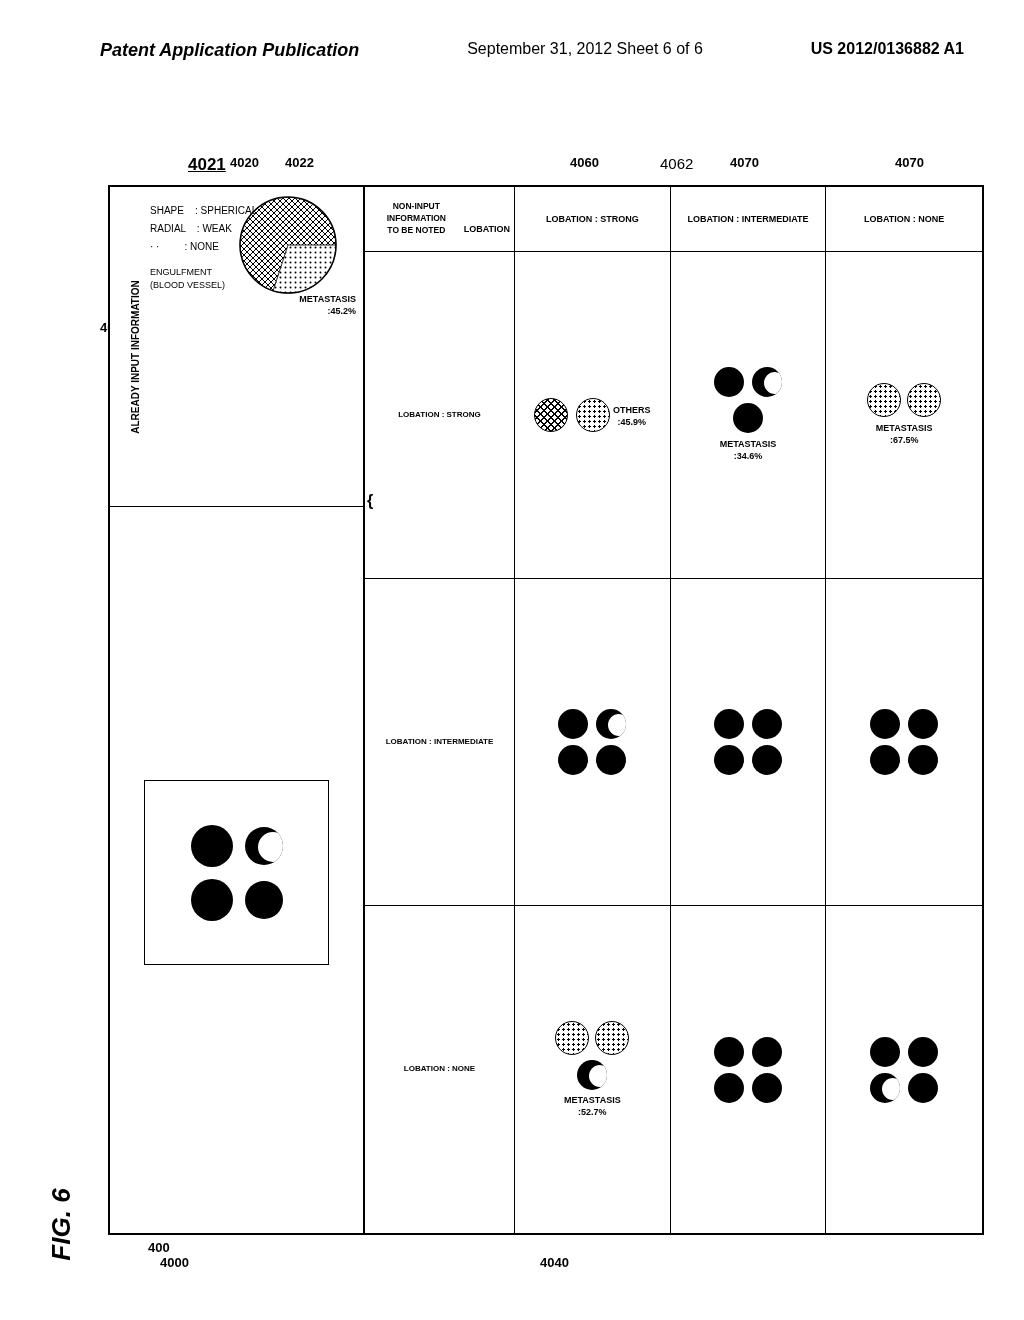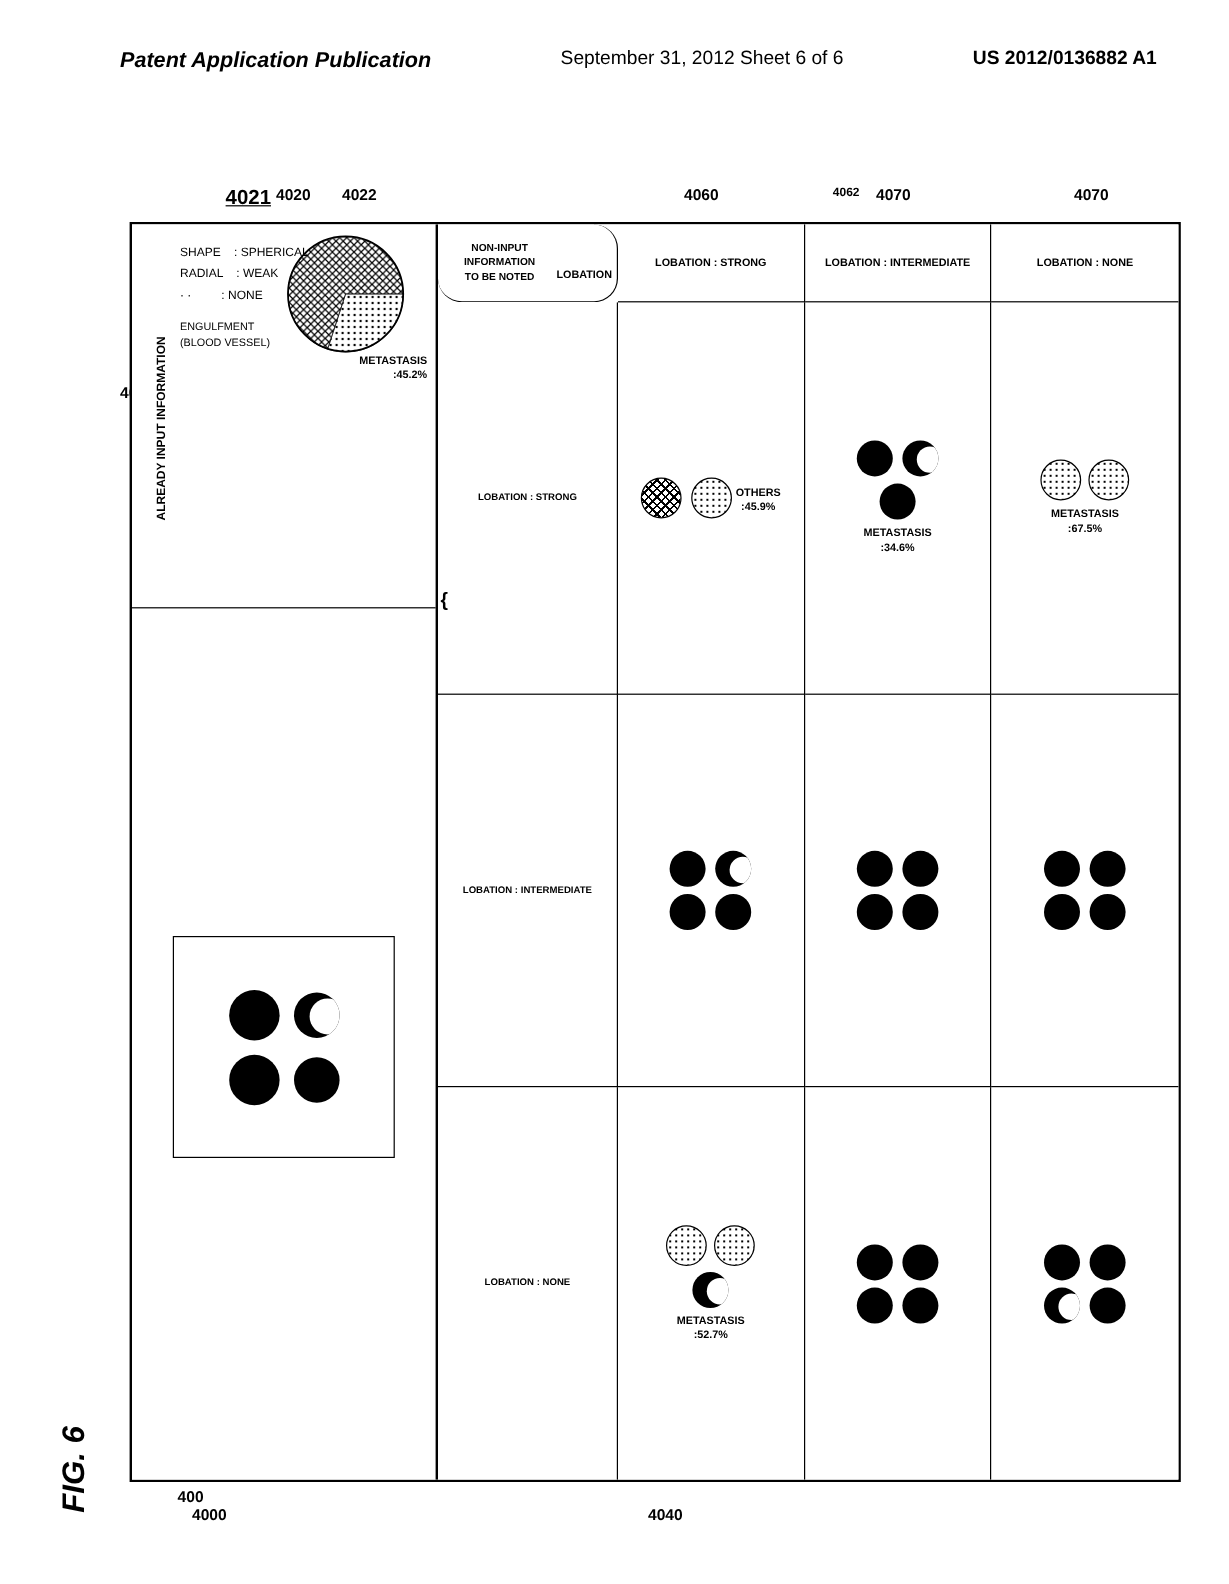--- a/index.html
+++ b/index.html
@@ -54,21 +54,21 @@
     <div class="header-center">September 31, 2012   Sheet 6 of 6</div>
     <div class="header-right">US 2012/0136882 A1</div>
   </div>
 
   <div style="position:absolute; bottom:80px; left:25px; font-size:26px; font-weight:bold; font-style:italic; transform:rotate(-90deg); transform-origin:center center; white-space:nowrap;">FIG. 6</div>
 
   <div style="position:absolute; top:155px; left:188px; font-size:17px; font-weight:bold;text-decoration:underline;">4021</div>
   <div style="position:absolute; top:155px; left:230px; font-size:13px; font-weight:bold;">4020</div>
   <div style="position:absolute; top:155px; left:285px; font-size:13px; font-weight:bold;">4022</div>
   <div style="position:absolute; top:155px; left:570px; font-size:13px; font-weight:bold;">4060</div>
-  <div style="position:absolute; top:155px; left:694px; font-size:10px; font-weight:bold;">4062</div>
+  <div style="position:absolute; top:155px; left:660px; font-size:15px; font-weight:normal;">4062</div>
   <div style="position:absolute; top:155px; left:730px; font-size:13px; font-weight:bold;">4070</div>
   <div style="position:absolute; top:155px; left:895px; font-size:13px; font-weight:bold;">4070</div>
 
   <div style="position:absolute; top:320px; left:100px; font-size:13px; font-weight:bold;">4023</div>
   <div style="position:absolute; top:320px; left:200px; font-size:13px; font-weight:bold;">4010</div>
   <div style="position:absolute; top:270px; left:540px; font-size:13px; font-weight:bold;">4061</div>
   <div style="position:absolute; top:295px; left:575px; font-size:13px; font-weight:bold;">4063</div>
   <div style="position:absolute; top:310px; left:510px; font-size:13px; font-weight:bold;">4030</div>
   <div style="position:absolute; top:570px; left:514px; font-size:13px; font-weight:bold;">6045</div>
 
@@ -133,21 +133,21 @@
           <div style="display:flex; gap:12px; align-items:center;">
             <div style="width:42px; height:42px; background:#000; border-radius:50%;"></div>
             <div style="width:38px; height:38px; background:#000; border-radius:50%;"></div>
           </div>
         </div>
       </div>
     </div>
 
     <div style="position:absolute; left:255px; top:0; right:0; bottom:0; background:#fff;">
 
-      <div style="position:absolute; top:0; left:0; width:150px; height:65px; border-right:1.5px solid #000; border-bottom:1.5px solid #000; display:flex; align-items:center; justify-content:center; font-size:8.5px; font-weight:bold; text-align:center; line-height:1.4; padding:4px;border-radius:20px;">
+      <div style="position:absolute; top:0; left:0; width:150px; height:65px; border-right:1.5px solid #000; border-bottom:1.5px solid #000; display:flex; align-items:center; justify-content:center; font-size:8.5px; font-weight:bold; text-align:center; line-height:1.4; padding:4px;">
         NON-INPUT INFORMATION<br>TO BE NOTED<br>
         <span style="font-size:9px;margin-top:20px;">LOBATION</span>
       </div>
 
       <div style="position:absolute; top:0; left:150px; right:0; height:65px; display:grid; grid-template-columns:repeat(3,1fr);">
         <div style="border-right:1.5px solid #000; border-bottom:1.5px solid #000; display:flex; align-items:center; justify-content:center; font-size:9px; font-weight:bold; text-align:center; padding:3px;">LOBATION : STRONG</div>
         <div style="border-right:1.5px solid #000; border-bottom:1.5px solid #000; display:flex; align-items:center; justify-content:center; font-size:9px; font-weight:bold; text-align:center; padding:3px;">LOBATION : INTERMEDIATE</div>
         <div style="border-bottom:1.5px solid #000; display:flex; align-items:center; justify-content:center; font-size:9px; font-weight:bold; text-align:center; padding:3px;">LOBATION : NONE</div>
       </div>
 

